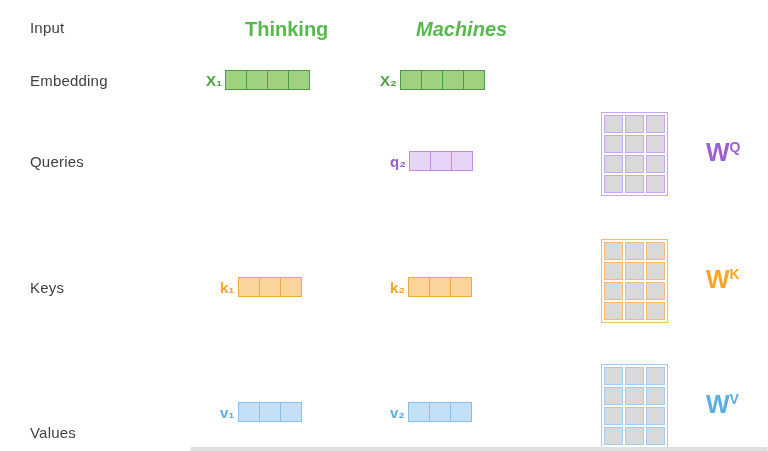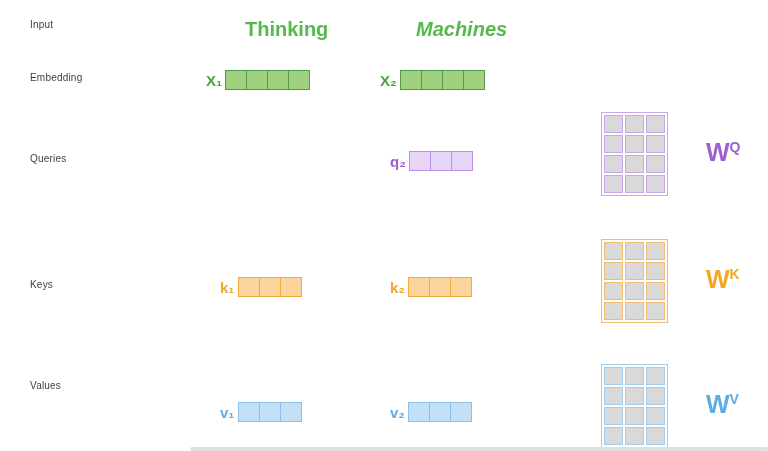--- a/index.html
+++ b/index.html
@@ -1,20 +1,20 @@
 <!DOCTYPE html>
 <html><head>
 <meta charset="utf-8">
 <style>
   html,body{margin:0;padding:0;background:#ffffff;}
   .page{
     position:relative;width:768px;height:451px;background:#ffffff;overflow:hidden;
     font-family:"Liberation Sans","DejaVu Sans",sans-serif;
   }
-  .lbl{position:absolute;font-size:10px;color:#3f3f3f;letter-spacing:.2px;}
+  .lbl{position:absolute;font-size:15px;color:#3f3f3f;letter-spacing:.2px;}
   .word{position:absolute;font-size:20px;font-weight:bold;color:#56b94c;}
   .vec{position:absolute;display:flex;align-items:center;}
   .vlabel{font-weight:bold;font-size:15px;margin-right:3px;}
   .cells{display:flex;}
   .cell{width:22px;height:20px;border:1px solid;box-sizing:border-box;}
   .cell + .cell{margin-left:-1px;}
 
   .green  .vlabel{color:#4aa33f;}
   .green  .cell{background:#a0d17f;border-color:#4f9a48;}
   .purple .vlabel{color:#9e5fd0;}
@@ -43,21 +43,21 @@
 </style>
 </head>
 <body>
 
 <div class="page">
 
   <div class="lbl" style="left:30px;top:19px;">Input</div>
   <div class="lbl" style="left:30px;top:72px;">Embedding</div>
   <div class="lbl" style="left:30px;top:153px;">Queries</div>
   <div class="lbl" style="left:30px;top:279px;">Keys</div>
-  <div class="lbl" style="left:30px;top:380px;">Values</div>
+  <div class="lbl" style="left:30px;top:424px;">Values</div>
 
   <div class="word" style="left:245px;top:18px;">Thinking</div>
   <div class="word" style="left:416px;top:18px;font-style:italic;">Machines</div>
 
   <div class="vec green" style="left:206px;top:70px;">
     <span class="vlabel">X₁</span>
     <div class="cells">
       <div class="cell"></div>
       <div class="cell"></div>
       <div class="cell"></div>

